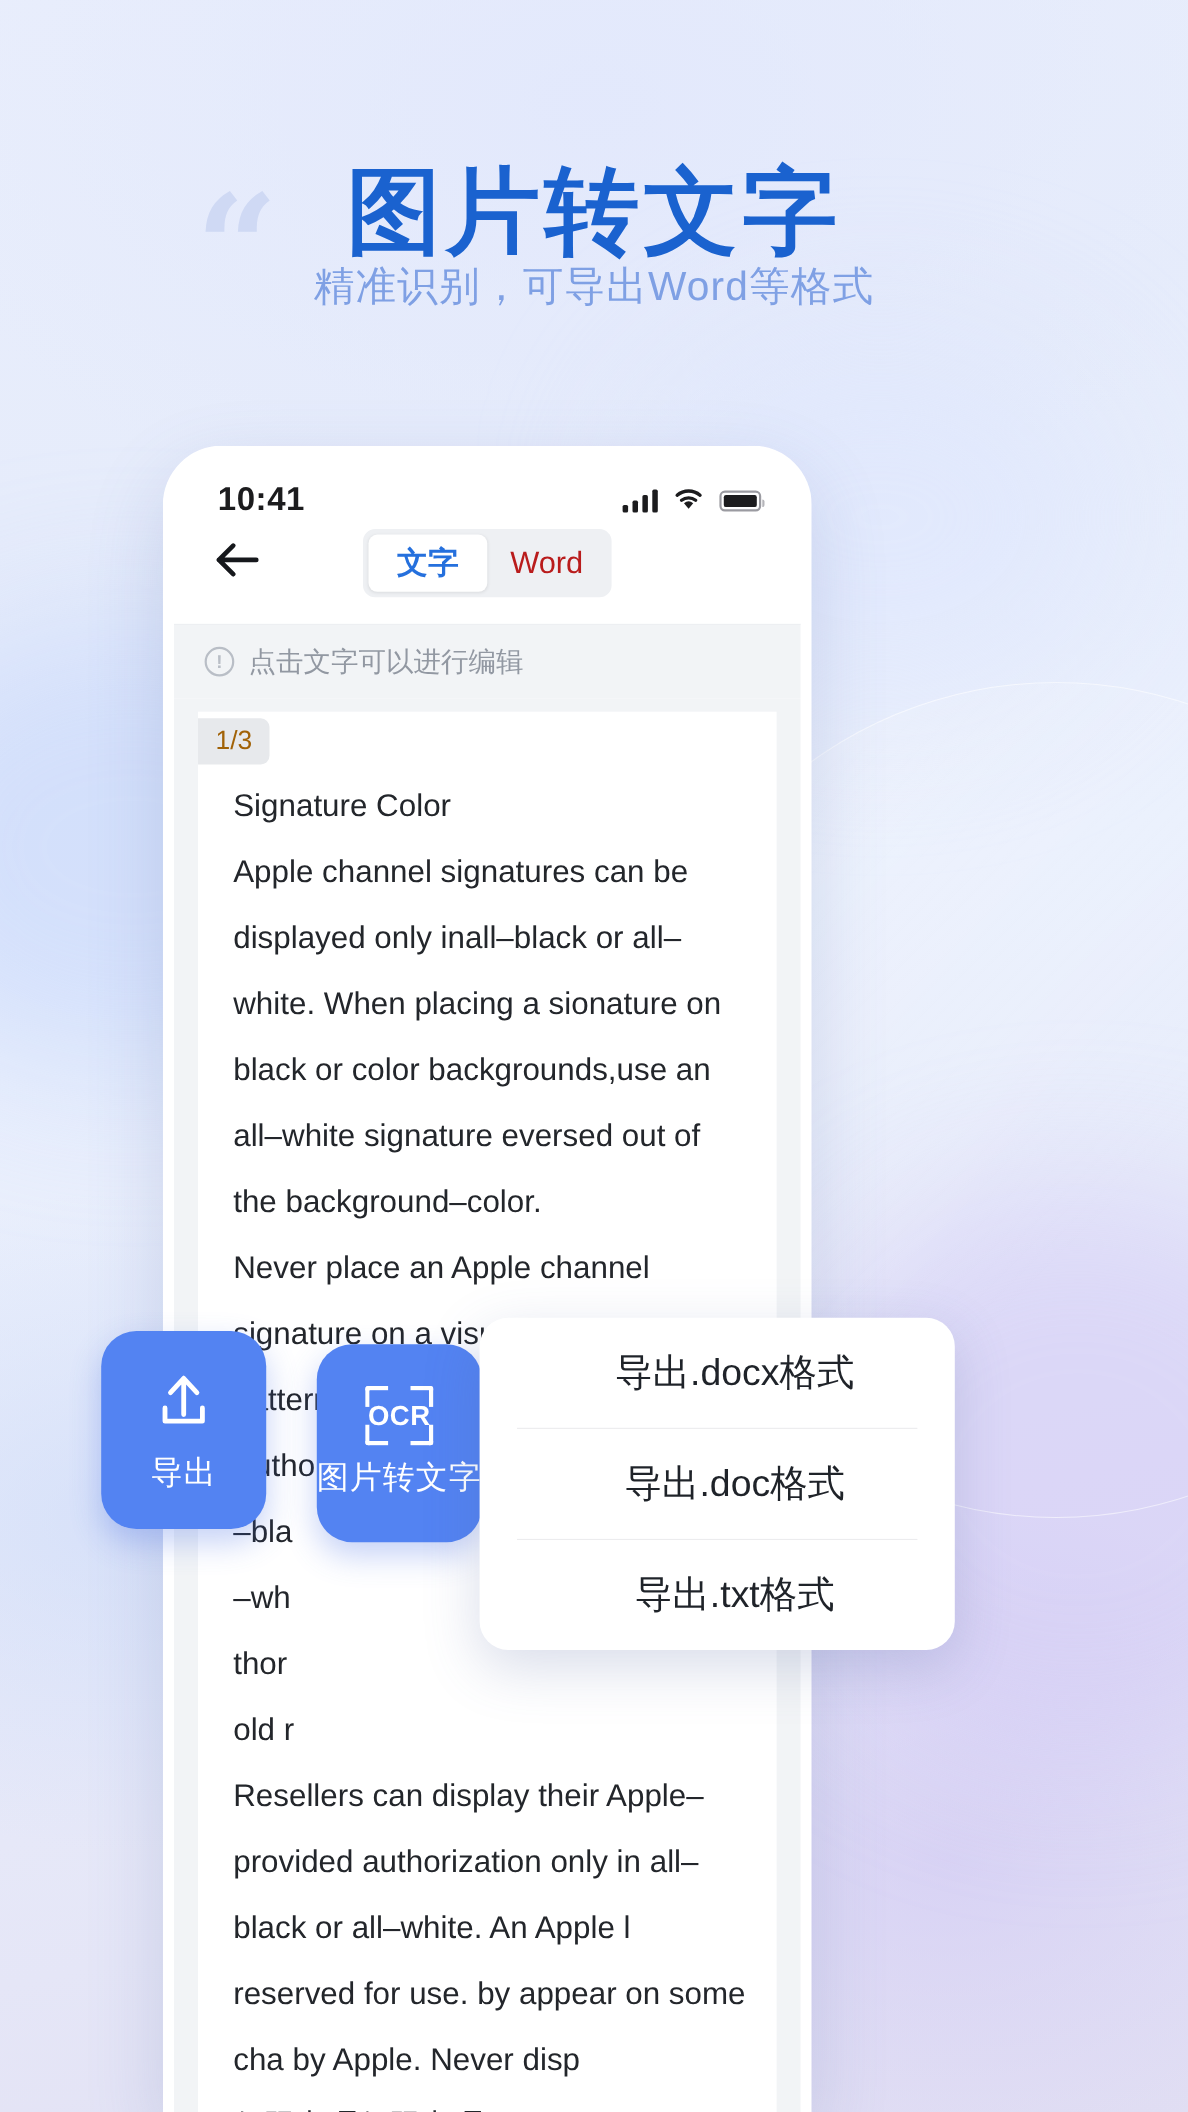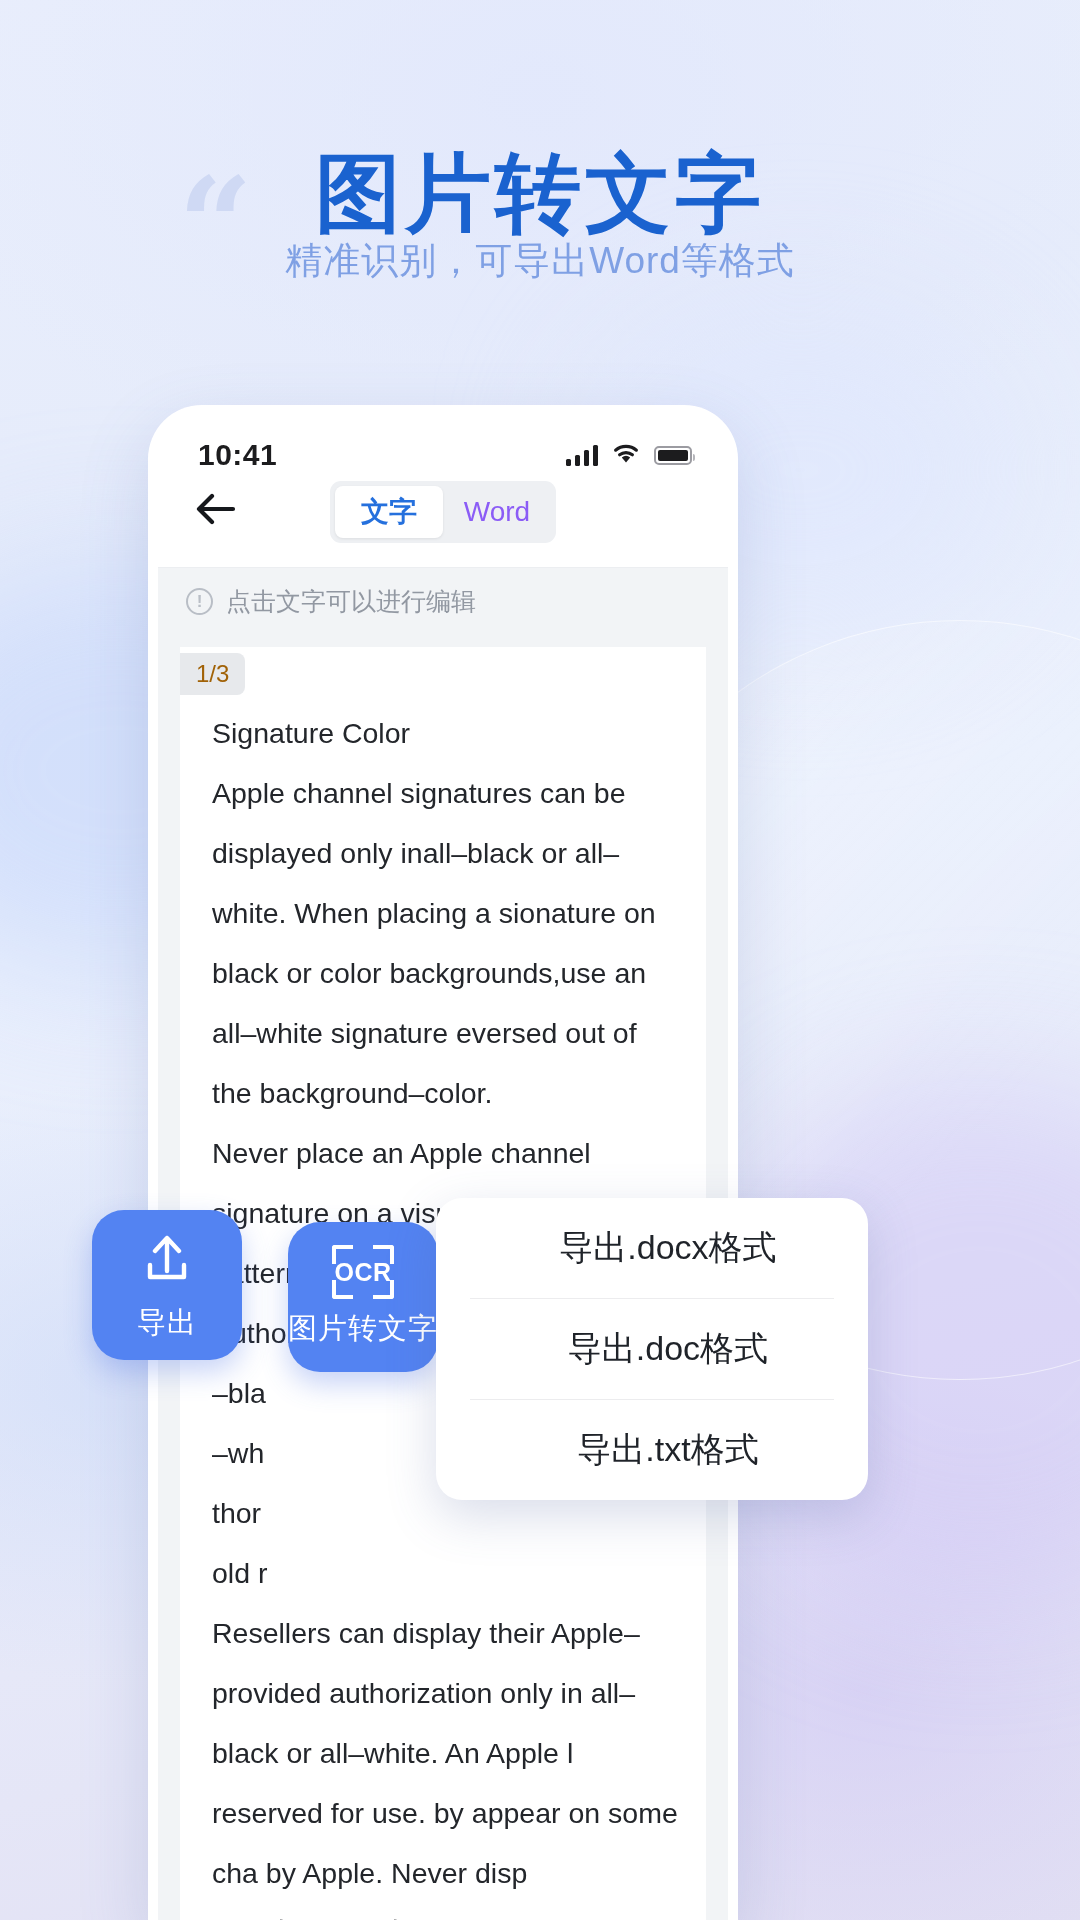--- a/index.html
+++ b/index.html
@@ -89,21 +89,21 @@
     height:86px; display:flex; align-items:flex-start; padding:0 30px;
     position:relative; background:#fff;
   }
   .back-btn { width:56px; height:56px; display:flex; align-items:center; justify-content:center; }
   .seg {
     position:absolute; left:50%; transform:translateX(-50%);
     display:flex; background:#eef0f3; border-radius:11px; padding:5px;
   }
   .seg-item {
     min-width:108px; height:52px; display:flex; align-items:center; justify-content:center;
-    font-size:28px; color:#8b5cf6; border-radius:8px; padding:0 18px;
+    font-size:28px; color:#b91c1c; border-radius:8px; padding:0 18px;
   }
   .seg-item.active { background:#fff; color:#2570dd; font-weight:600; box-shadow:0 1px 3px rgba(0,0,0,.08); }
 
   .hintbar {
     background:#f2f4f6; height:68px; display:flex; align-items:center;
     gap:13px; padding:0 28px; border-top:1px solid #eceef1;
   }
   .hint-ico {
     width:27px; height:27px; border-radius:50%; border:2px solid #b9bec6;
     color:#b9bec6; font-size:17px; display:flex; align-items:center; justify-content:center;
@@ -122,21 +122,21 @@
     margin:6px 0 6px 0;
   }
   .doc-body {
     padding:2px 26px 0 32px;
     font-size:28.5px; line-height:60px; color:#23262b;
     white-space:pre-wrap; word-break:break-word;
   }
 
   
   .fab {
-    position:absolute; width:150px; height:150px; border-radius:32px;
+    position:absolute; width:150px; height:180px; border-radius:32px;
     background:#5383f2; color:#fff;
     display:flex; flex-direction:column; align-items:center; justify-content:center;
     gap:10px; box-shadow:0 12px 28px rgba(70,110,230,.30);
   }
   .fab-export { left:92px; top:1210px; }
   .fab-ocr { left:288px; top:1222px; }
   .fab-label { font-size:29px; letter-spacing:1px; }
 
   .ocr-frame {
     width:62px; height:54px; position:relative;

